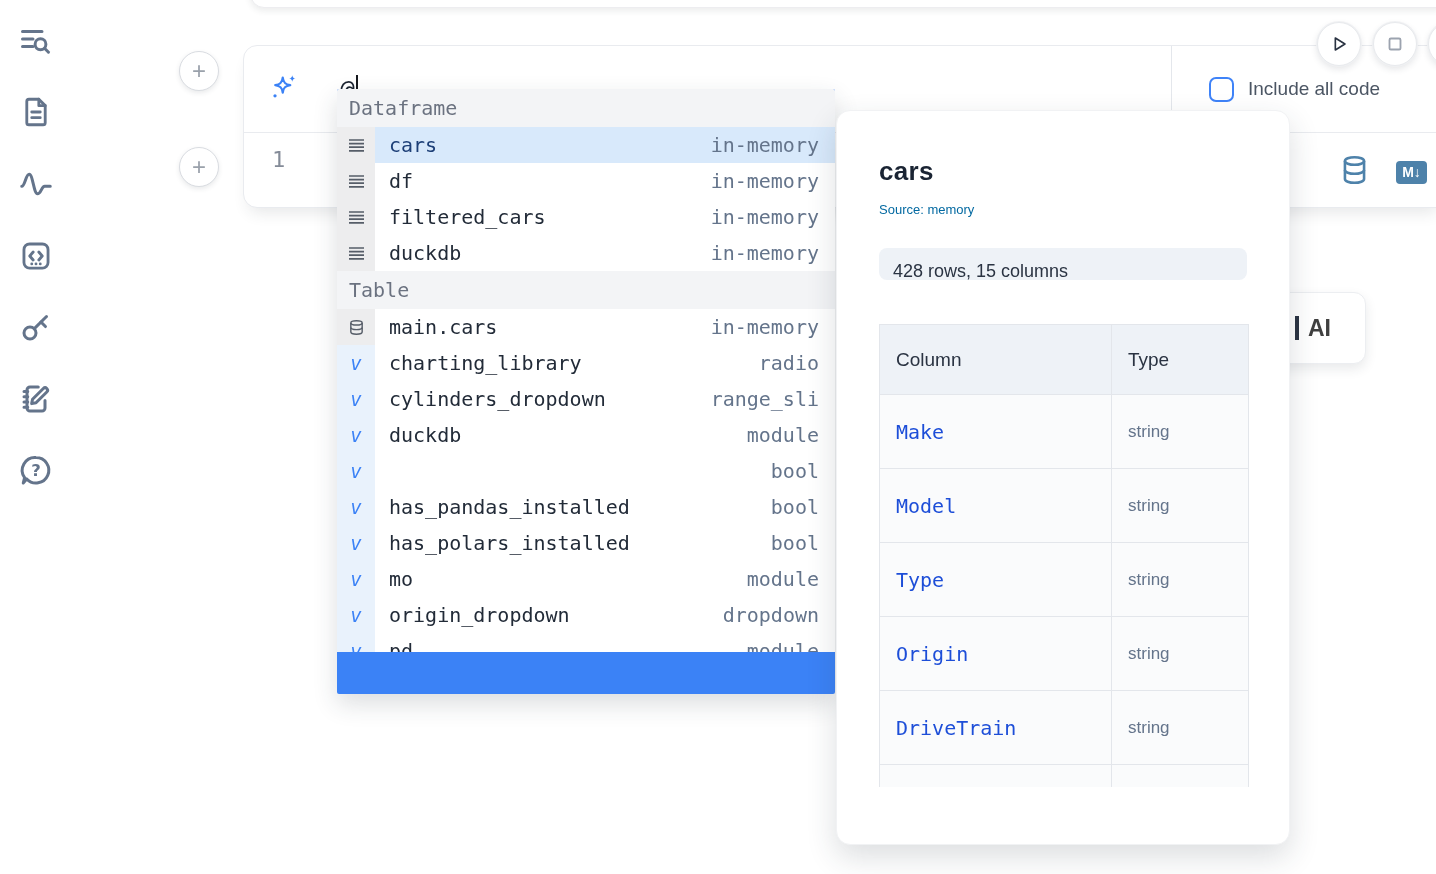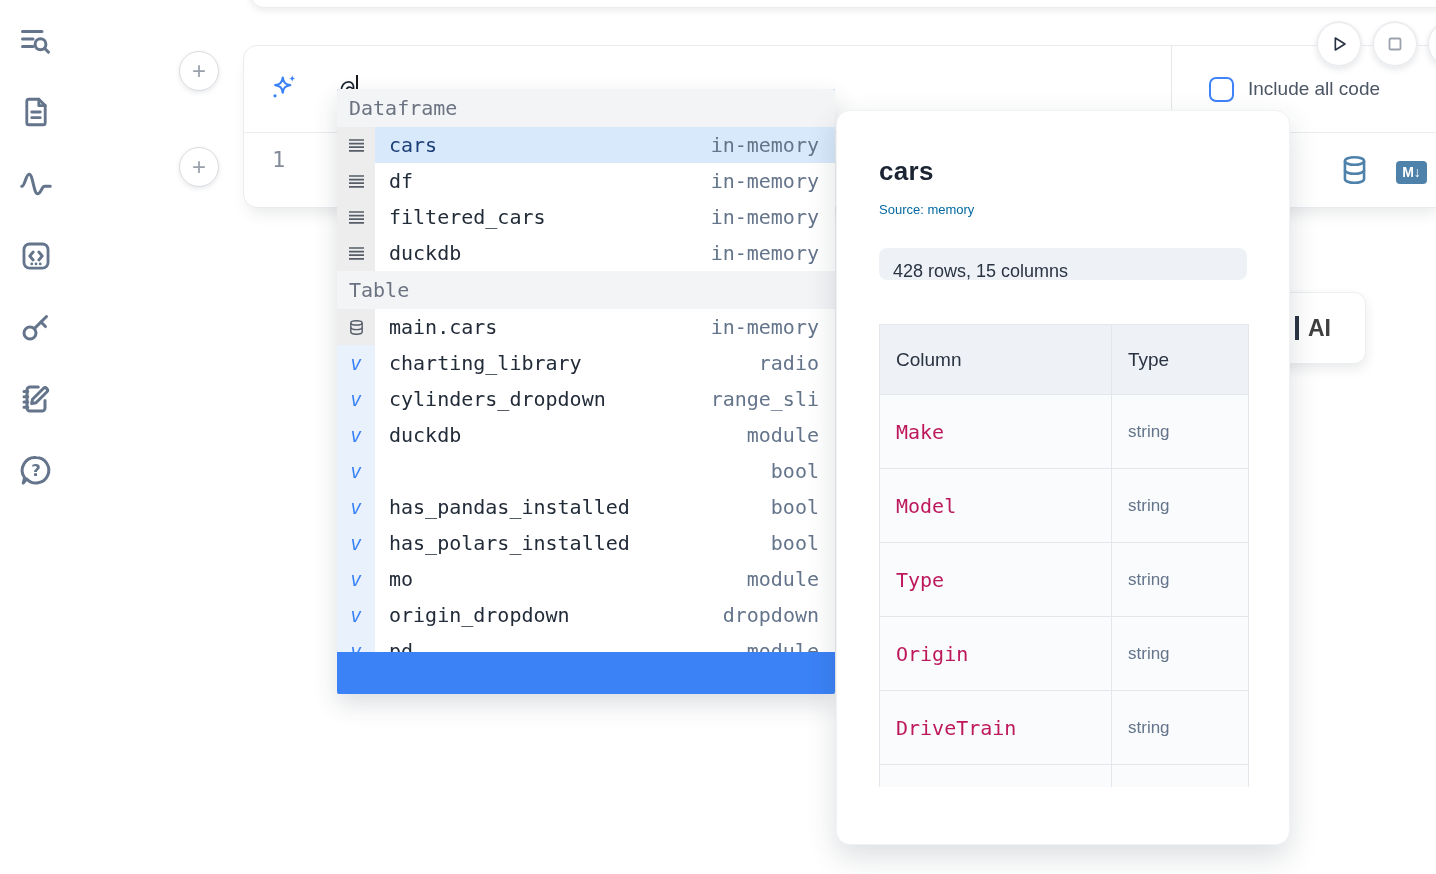--- a/index.html
+++ b/index.html
@@ -72,21 +72,21 @@
                  padding-left:14px; font-size:18px; color:#2a3342; }
   .pv-table { margin-top:44px; width:370px; border:1px solid #e3e6eb; border-bottom:none; }
   .pv-tr { display:flex; border-bottom:1px solid #e3e6eb; }
   .pv-tr.clip { height:22px; overflow:hidden; border-bottom:none; }
   .pv-th, .pv-td { padding-left:16px; display:flex; align-items:center; }
   .pv-c1 { width:232px; border-right:1px solid #e3e6eb; }
   .pv-c2 { flex:1; }
   .pv-head { height:70px; background:#eef2f7; }
   .pv-head .pv-th { font-size:19px; color:#2a3342; }
   .pv-body { height:74px; background:#fafbfc; }
-  .pv-col-name { font-family:"DejaVu Sans Mono", monospace; font-size:20px; color:#be185d; }
+  .pv-col-name { font-family:"DejaVu Sans Mono", monospace; font-size:20px; color:#1d4ed8; }
   .pv-col-type { font-size:17px; color:#64748b; }
 
   
   .ai-gen-btn { position:absolute; left:1180px; top:292px; width:186px; height:72px; background:#fff;
                 border:1px solid #eceef1; border-radius:12px; box-shadow:0 5px 12px rgba(40,50,60,.10);
                 z-index:4; display:flex; align-items:center; justify-content:flex-end;
                 padding-right:34px; cursor:pointer; }
   .ai-gen-txt { font-size:23px; font-weight:bold; color:#404040; }
   .ai-gen-stem { width:4px; height:24px; background:#2a3342; margin-right:9px; }
 </style>

